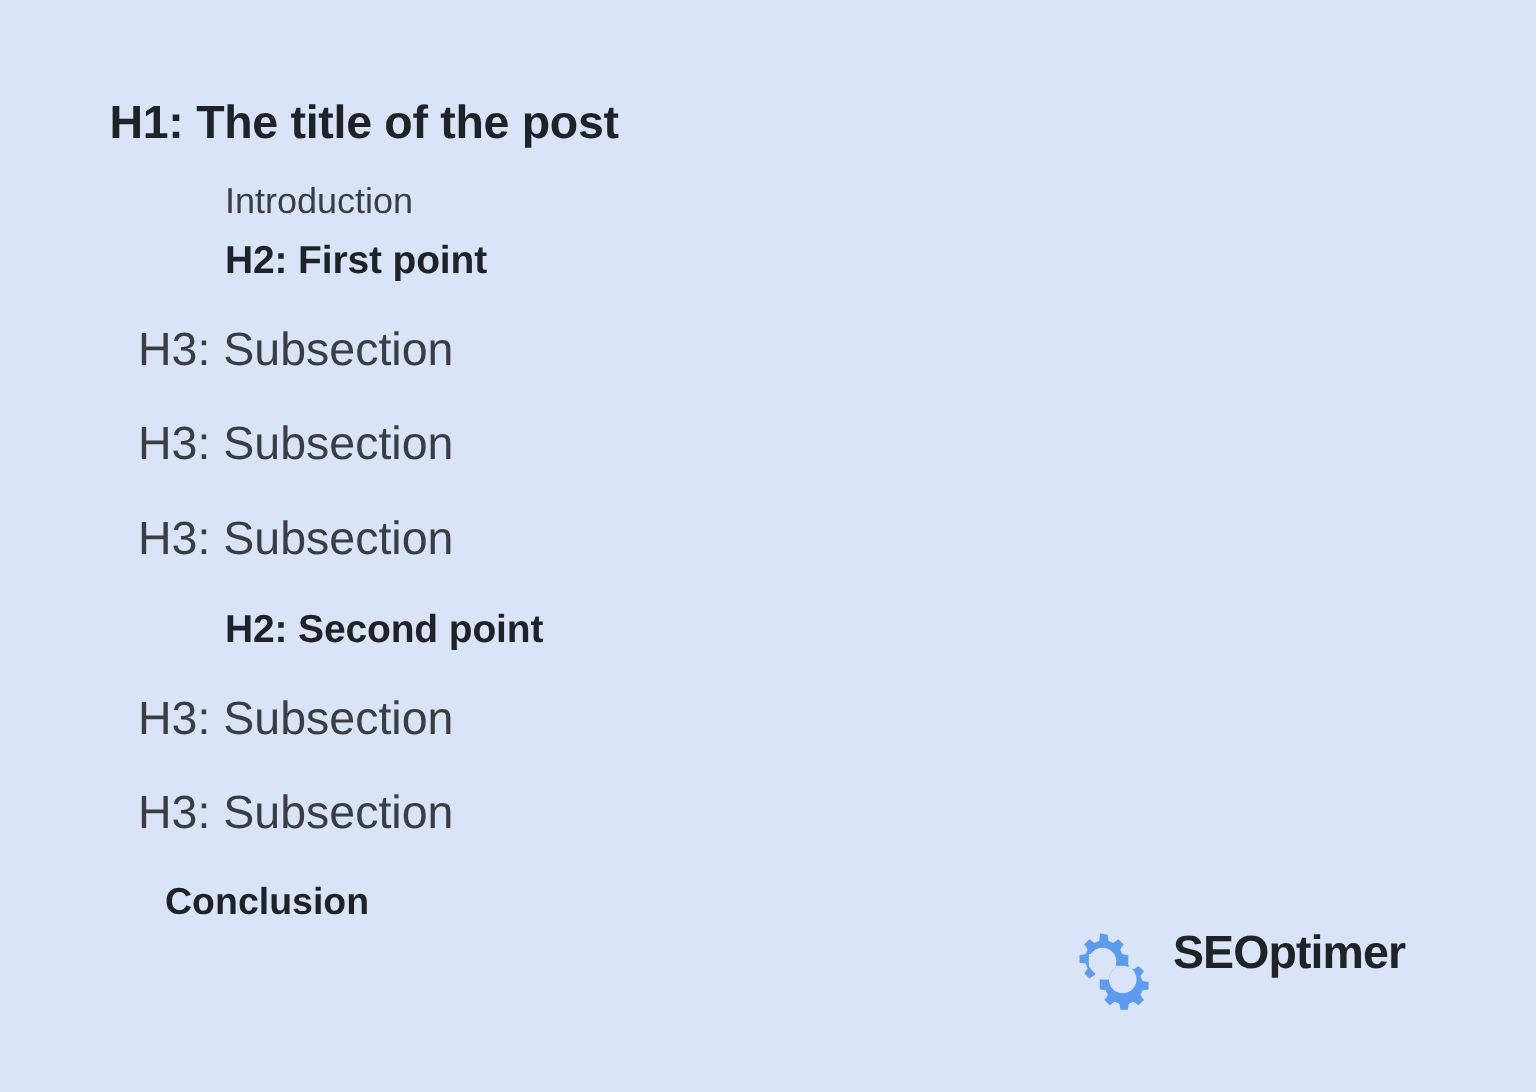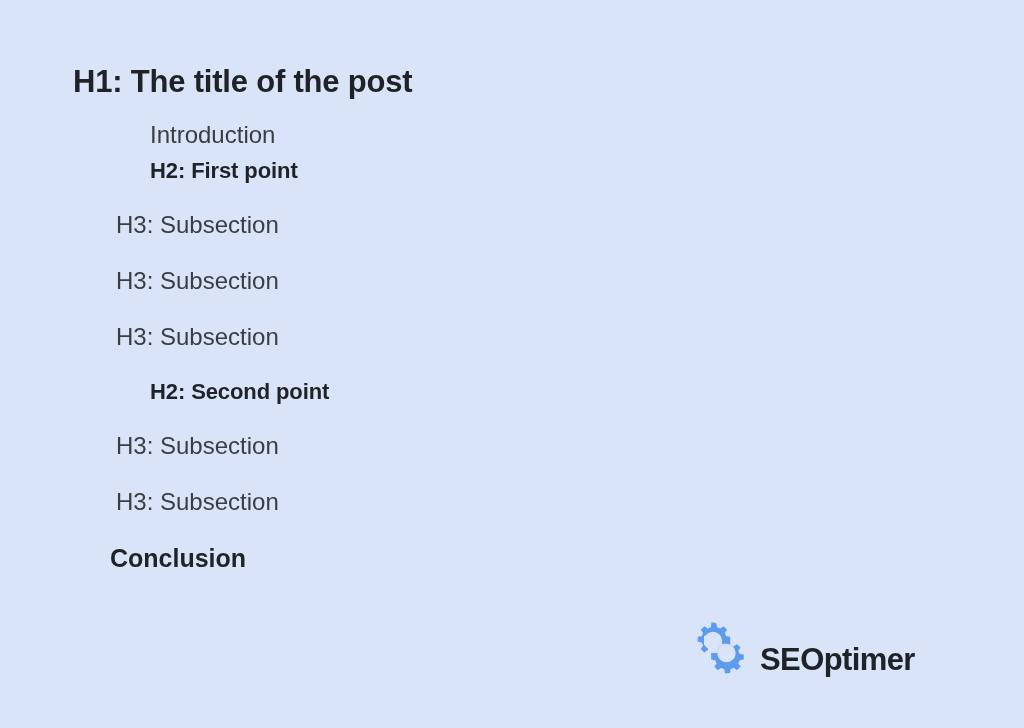--- a/index.html
+++ b/index.html
@@ -45,51 +45,51 @@
   .lvl-intro {
     padding-left: 150px;
     font-size: 24px;
     font-weight: normal;
     color: #3a3d42;
     line-height: 1.0;
     margin-bottom: 13px;
   }
   .lvl-h2 {
     padding-left: 150px;
-    font-size: 22px;
+    font-size: 26px;
     font-weight: bold;
     color: #1f2226;
     line-height: 1.0;
     margin-bottom: 31px;
     letter-spacing: -0.1px;
   }
   .lvl-h2.spaced-above {
   }
   .lvl-h3 {
-    padding-left: 116px;
-    font-size: 24px;
+    padding-left: 92px;
+    font-size: 31px;
     font-weight: normal;
     color: #3a3d42;
     line-height: 1.0;
     margin-bottom: 32px;
   }
   .lvl-conclusion {
     padding-left: 110px;
     font-size: 25px;
     font-weight: bold;
     color: #1f2226;
     line-height: 1.0;
     margin-top: 22px;
   }
   .brand-logo {
     position: absolute;
-    left: 690px;
+    left: 712px;
     top: 619px;
     display: flex;
-    align-items: flex-end;
+    align-items: flex-start;
     gap: 12px;
   }
   .brand-mark {
     width: 58px;
     height: 56px;
     display: block;
   }
   .brand-word {
     font-size: 31px;
     font-weight: bold;

